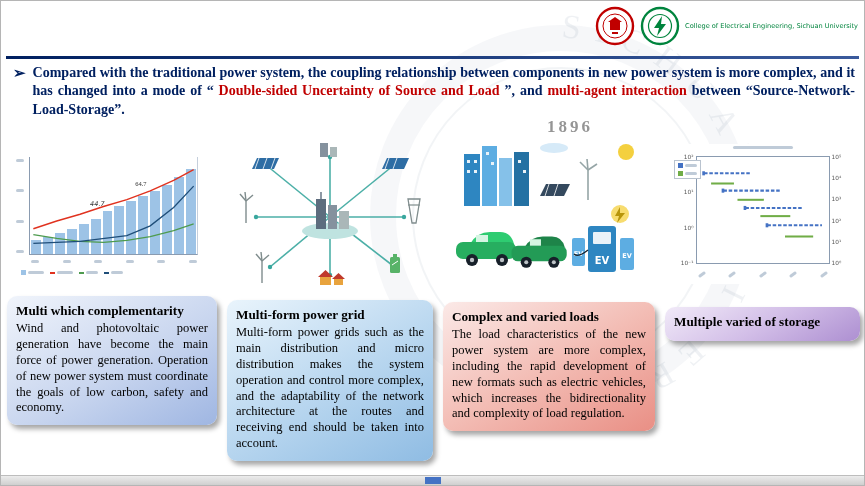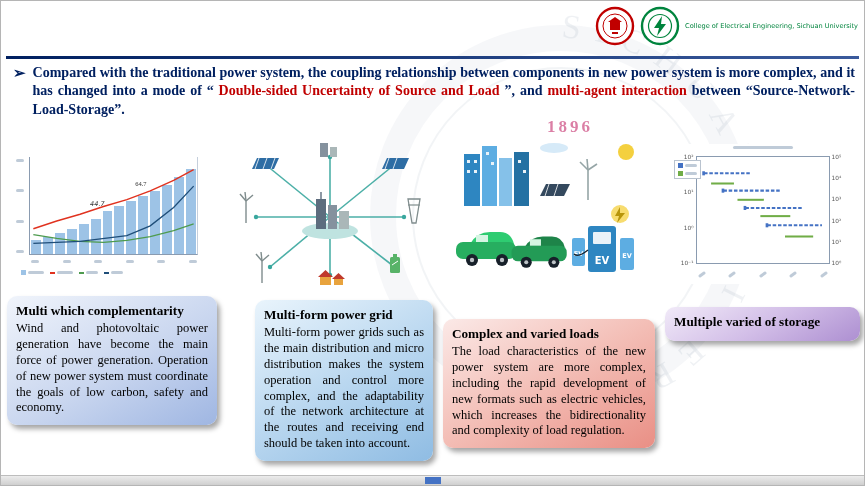--- a/index.html
+++ b/index.html
@@ -2,21 +2,21 @@
 <html style="--navy: #002060; --red: #C00000; --logo_green: #00843D; --bar_blue: #9DC3E6; --line_red: #E0321F; --line_green: #4E9B4E; --line_navy: #1F4E79; --grid_teal: #39A79E; --footer_accent: #4472C4;"><head>
 <meta charset="utf-8">
 <style>
   html,body{margin:0;padding:0;background:#e8e8e8;}
   .slide{position:relative;width:865px;height:486px;background:#fff;border:1px solid #b5b5b5;
          box-sizing:border-box;overflow:hidden;font-family:"Liberation Serif","DejaVu Serif",serif;}
 
   
   .watermark{position:absolute;left:340px;top:-5px;z-index:0;pointer-events:none;}
   .wm-year{position:absolute;left:546px;top:116px;z-index:0;font-size:17px;letter-spacing:3px;
-           color:#be185d;opacity:.55;font-weight:bold;}
+           color:#404040;opacity:.55;font-weight:bold;}
 
   
   .page-title{position:absolute;left:14px;top:7px;margin:0;font-size:21px;font-weight:bold;
               color:var(--navy,#002060);letter-spacing:.3px;z-index:2;}
   .header-rule{position:absolute;left:5px;right:5px;top:55px;height:2.5px;
                background:linear-gradient(90deg,var(--navy,#002060),#3a5a9c);z-index:2;}
   .logos{position:absolute;right:6px;top:5px;display:flex;align-items:center;gap:5px;z-index:2;}
   .org-text{display:flex;flex-direction:column;line-height:1.1;color:var(--logo_green,#00843D);}
   .org-cn{font-size:14.5px;font-weight:bold;letter-spacing:1px;font-family:"DejaVu Sans",sans-serif;}
   .org-en{font-size:6.6px;font-family:"DejaVu Sans",sans-serif;margin-top:2px;}
@@ -30,22 +30,22 @@
   
   .figures{position:absolute;left:6px;top:134px;width:853px;height:158px;display:grid;
            grid-template-columns:210px 206px 212px 195px;gap:10px;z-index:1;}
   .figure{display:flex;align-items:center;justify-content:center;}
   .cards{position:absolute;left:6px;top:294px;width:853px;display:grid;
          grid-template-columns:210px 206px 212px 195px;gap:10px;z-index:2;align-items:start;}
   .card{border-radius:10px;padding:7px 9px 9px;box-shadow:3px 4px 5px rgba(0,0,0,.35);color:#000;}
   .card h3{margin:0 0 2px;font-size:13.2px;font-weight:bold;}
   .card p{margin:0;font-size:12.5px;line-height:1.27;text-align:justify;}
   .card-1{background:linear-gradient(150deg,#F0F4FB 0%,#C9D6EF 55%,#9FB6E2 100%);margin-top:1px;}
-  .card-2{background:linear-gradient(150deg,#E9F4FC 0%,#BBD8F0 50%,#8FBCE3 100%);margin-top:5px;margin-left:28px;}
-  .card-3{background:linear-gradient(150deg,#FBE9E7 0%,#F3BDB5 50%,#E98F85 100%);margin-top:24px;}
+  .card-2{background:linear-gradient(150deg,#E9F4FC 0%,#BBD8F0 50%,#8FBCE3 100%);margin-top:5px;}
+  .card-3{background:linear-gradient(150deg,#FBE9E7 0%,#F3BDB5 50%,#E98F85 100%);margin-top:7px;}
   .card-4{background:linear-gradient(150deg,#F1EAF8 0%,#D3BFE8 50%,#AD8FD1 100%);margin-top:12px;}
 
   
   .chart1{position:relative;width:198px;height:130px;background:#fff;}
   .c1-plot{position:absolute;left:16px;right:13px;top:8px;bottom:24px;
            border-left:1px solid #8a9bb0;border-bottom:1px solid #8a9bb0;border-right:1px solid #c5cfdc;}
   .c1-bars{position:absolute;left:1px;right:1px;top:0;bottom:0;display:flex;align-items:flex-end;gap:2px;}
   .c1-bars .bar{flex:1;background:var(--bar_blue,#9DC3E6);}
   .c1-lines{position:absolute;left:0;top:0;width:100%;height:100%;overflow:visible;}
   .c1-lines polyline{vector-effect:non-scaling-stroke;}

